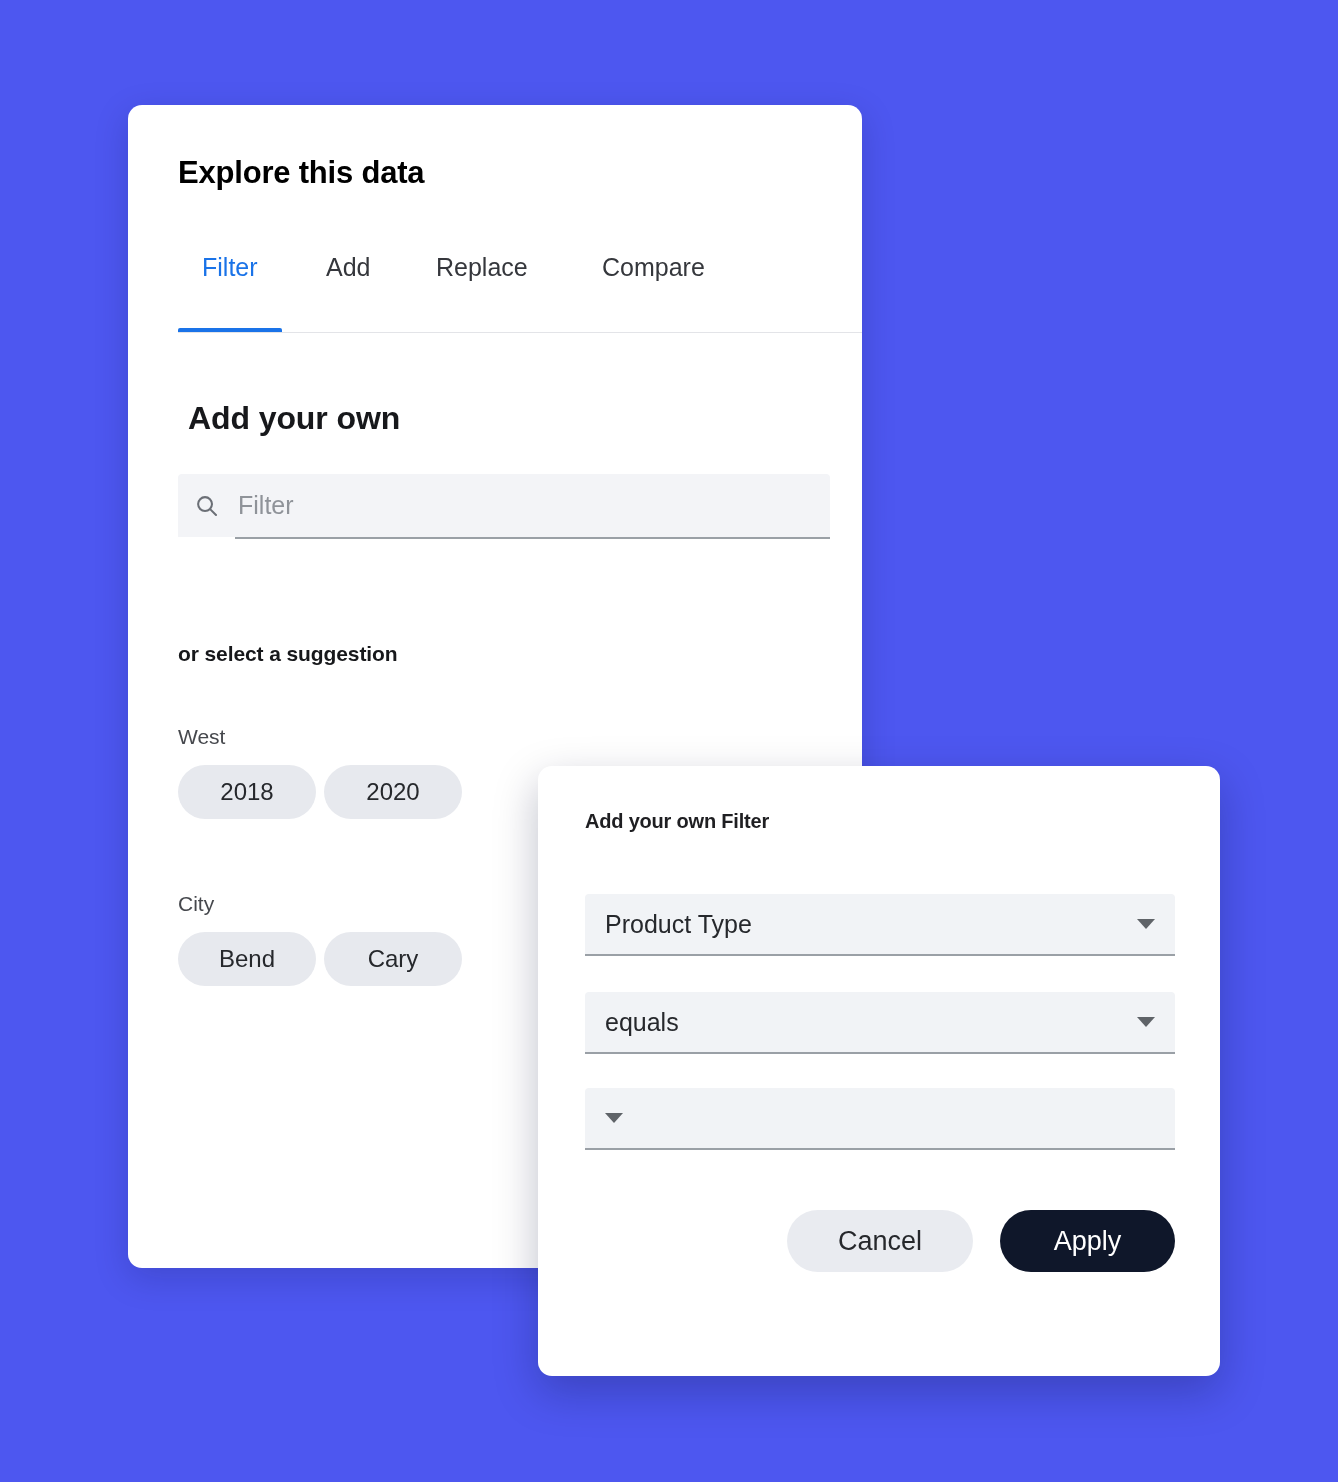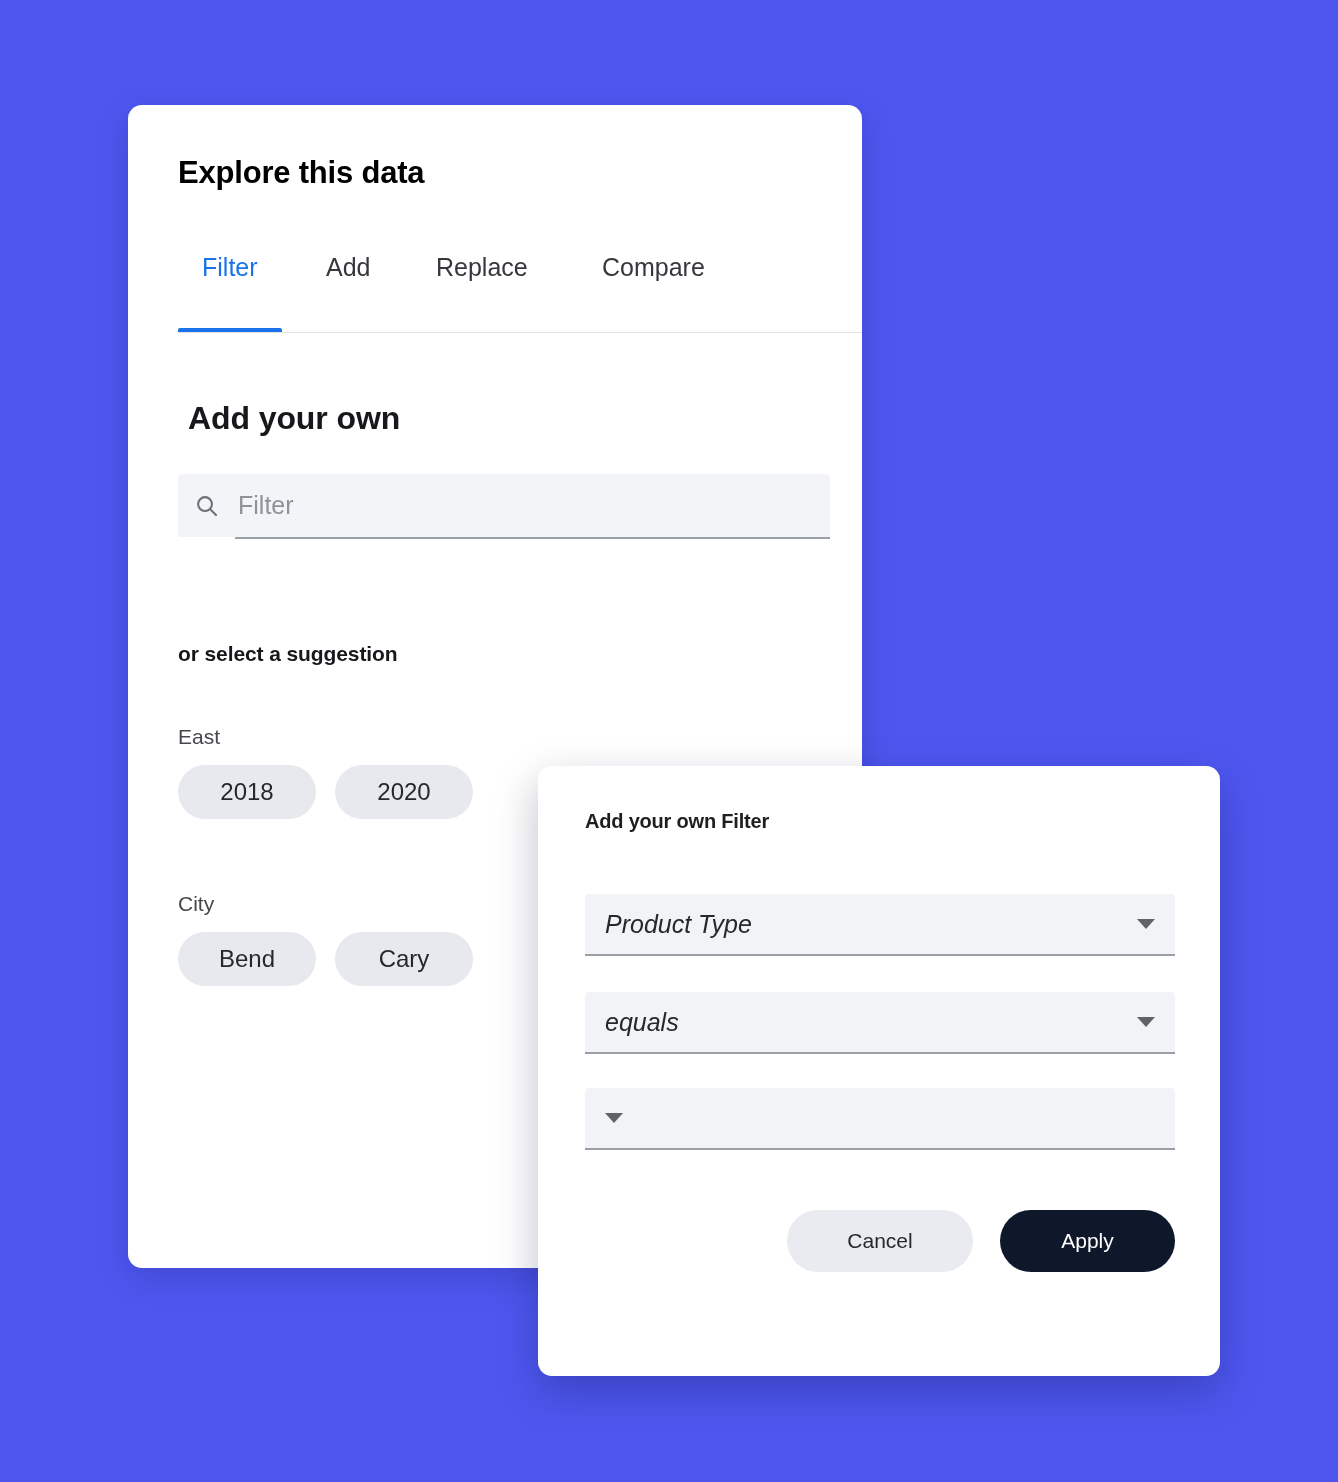--- a/index.html
+++ b/index.html
@@ -128,21 +128,21 @@
     color: #8f9399;
   }
 
   
   .sugg-group { position: absolute; left: 50px; }
   .sugg-label {
     font-size: 21px;
     color: #46484d;
     margin-bottom: 16px;
   }
-  .chip-row { display: flex; gap: 19px; }
+  .chip-row { display: flex; gap: 8px; }
   .chip {
     min-width: 138px;
     height: 54px;
     background: #e7e9ee;
     border-radius: 27px;
     border: none;
     font-family: "Liberation Sans", sans-serif;
     font-size: 24px;
     color: #26282c;
     display: flex;
@@ -179,21 +179,20 @@
     left: 47px;
     width: 590px;
     height: 62px;
     background: #f1f3f6;
     border-radius: 4px 4px 0 0;
     border-bottom: 2px solid #9aa0a6;
     display: flex;
     align-items: center;
     padding: 0 20px;
     cursor: pointer;
-    font-style: italic;
   }
   .select-value {
     font-size: 25px;
     color: #26282c;
     flex: 1;
   }
   .select-value.placeholder { color: #9d9fa5; }
   .caret {
     width: 0;
     height: 0;
@@ -210,21 +209,21 @@
     position: absolute;
     right: 45px;
     top: 444px;
     display: flex;
     gap: 27px;
     align-items: center;
   }
   .btn {
     border: none;
     font-family: "Liberation Sans", sans-serif;
-    font-size: 21px;
+    font-size: 27px;
     border-radius: 33px;
     cursor: pointer;
     height: 62px;
     display: flex;
     align-items: center;
     justify-content: center;
   }
   .btn-cancel {
     background: #e9ebf0;
     color: #26282c;
@@ -271,21 +270,21 @@
       <circle cx="10.2" cy="10.2" r="6.4" fill="none" stroke="#6b6f76" stroke-width="1.9"></circle>
       <line x1="15.1" y1="15.1" x2="20.3" y2="20.3" stroke="#6b6f76" stroke-width="1.9" stroke-linecap="round"></line>
     </svg>
     <span class="search-placeholder">Filter</span>
   </div>
   <div class="search-field-underline"></div>
 
   <div class="section-heading heading-suggestion">or select a suggestion</div>
 
   <div class="sugg-group" style="top:620px;">
-    <div class="sugg-label">East</div>
+    <div class="sugg-label">West</div>
     <div class="chip-row">
       <button class="chip">2018</button>
       <button class="chip">2020</button>
     </div>
   </div>
 
   <div class="sugg-group" style="top:787px;">
     <div class="sugg-label">City</div>
     <div class="chip-row">
       <button class="chip">Bend</button>

